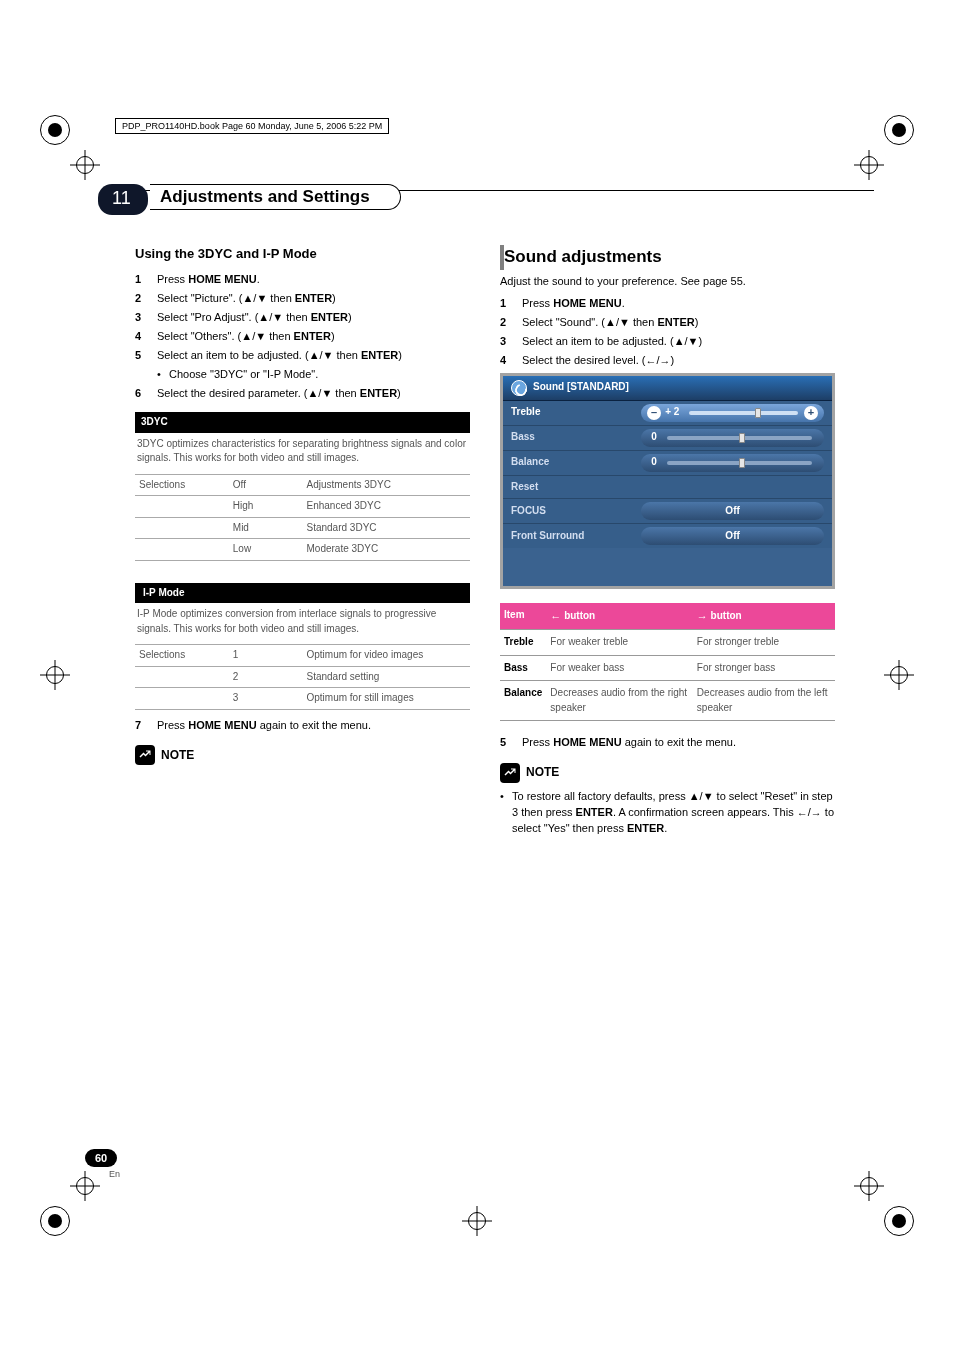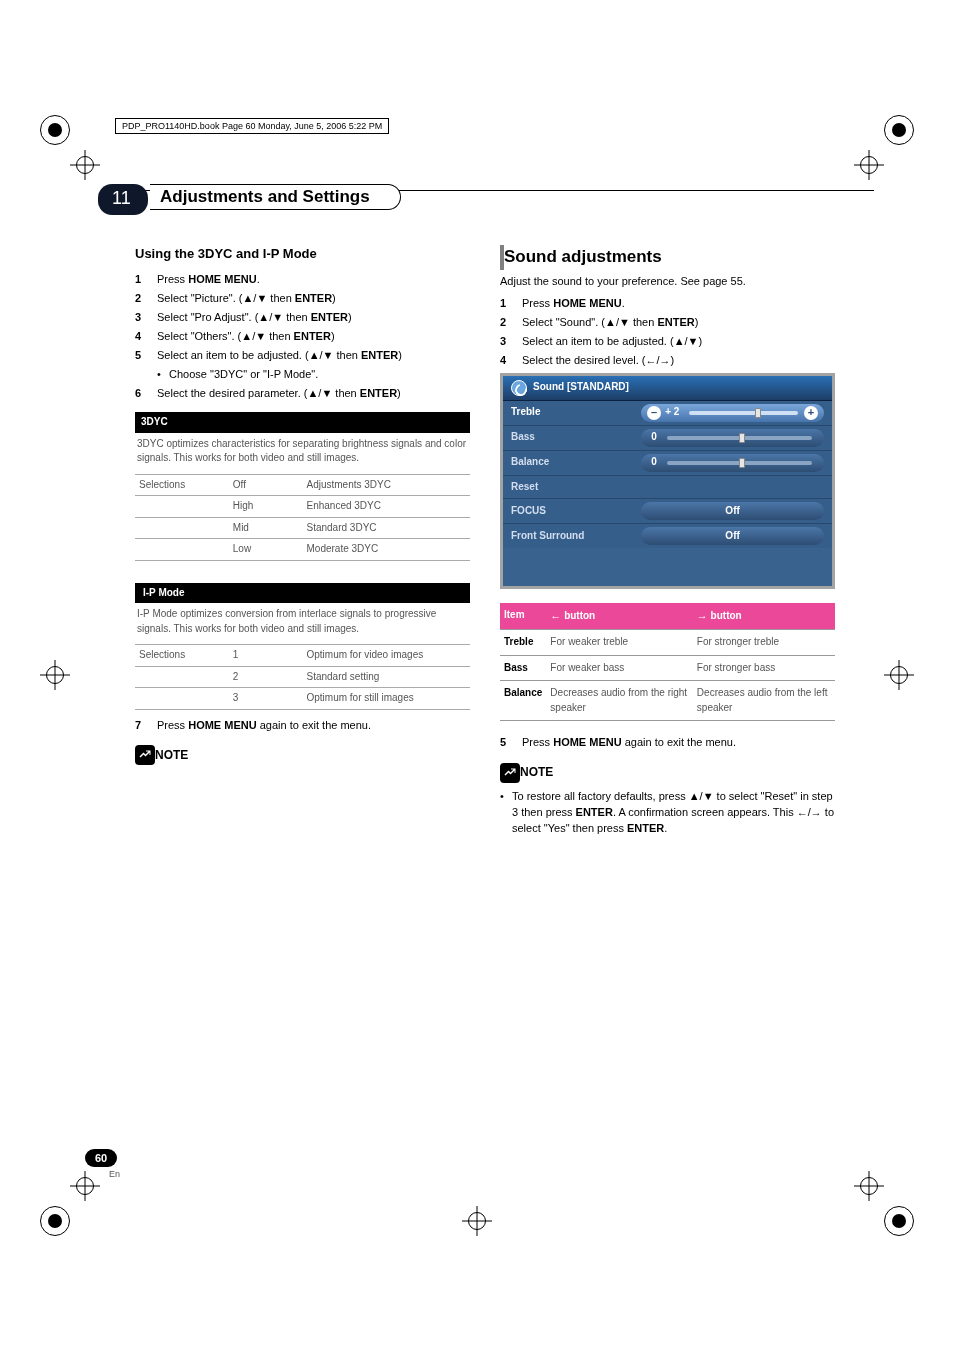--- a/index.html
+++ b/index.html
@@ -34,21 +34,21 @@
   .sub-bullet { margin-left: 22px; display: flex; }
   .sub-bullet::before { content: "•"; width: 12px; flex-shrink: 0; }
 
   .black-bar { background: #000; color: #fff; font-weight: bold; font-size: 10px; padding: 3px 6px; margin-top: 10px; }
   .grey-desc { color: #555; font-size: 10px; padding: 4px 2px 8px 2px; }
 
   table.opt { width: 100%; border-collapse: collapse; font-size: 10px; color: #555; }
   table.opt td { border-bottom: 1px solid #aaa; padding: 3px 4px; vertical-align: top; }
   table.opt tr:first-child td { border-top: 1px solid #aaa; }
 
-  .note-flag { display: flex; align-items: center; margin: 12px 0 6px 0; }
+  .note-flag { display: flex; align-items: center; gap: 6px; margin: 12px 0 6px 0; }
   .note-flag .icon { width: 20px; height: 20px; background: #000; border-radius: 4px; display: flex; align-items: center; justify-content: center; }
   .note-flag .icon svg { width: 12px; height: 12px; fill: #fff; }
   .note-flag .lbl { font-weight: bold; font-size: 12px; }
   .note-item { display: flex; font-size: 11px; }
   .note-item::before { content: "•"; width: 12px; flex-shrink: 0; }
 
   .osd { border: 3px solid #a3a3a3; border-radius: 0; overflow: hidden; margin-top: 4px; margin-bottom: 14px; }
   .osd .hdr { background: linear-gradient(#2a6fb5, #1d3e66); color: #fff; font-size: 10px; font-weight: bold; padding: 4px 8px; display: flex; align-items: center; gap: 6px; border-bottom: 1px solid #0a2240; }
   .osd .hdr .oicon { width: 16px; height: 16px; background: #6aa6e0; border-radius: 50%; border: 1px solid #fff; display: inline-block; position: relative; }
   .osd .hdr .oicon::after { content: ""; position: absolute; left: 3px; top: 3px; width: 8px; height: 8px; border: 2px solid #fff; border-radius: 50%; border-top-color: transparent; transform: rotate(30deg); }

